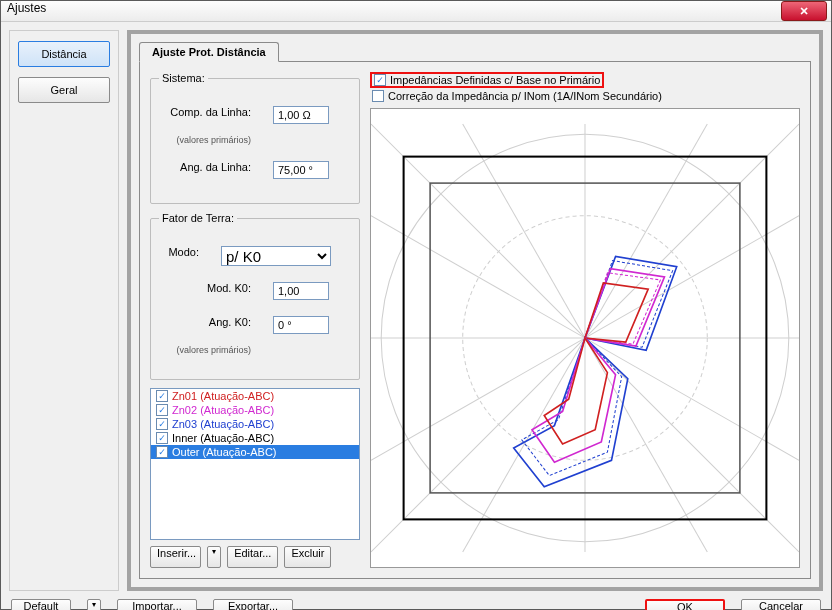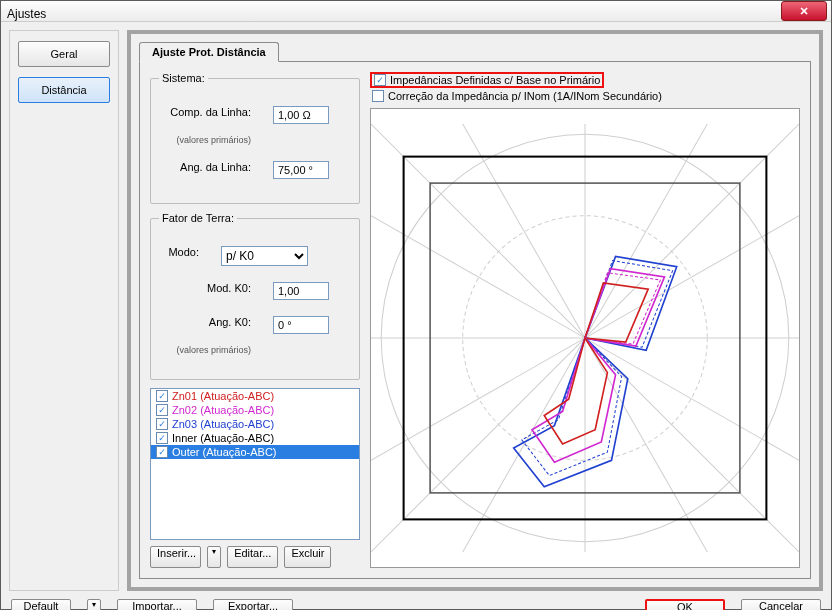--- a/index.html
+++ b/index.html
@@ -16,21 +16,21 @@
     border: 1px solid #5a5a5a;
     background: #f0f0f0;
     display: flex;
     flex-direction: column;
   }
   .titlebar {
     height: 24px;
     background: linear-gradient(#fdfdfd, #ececec);
     border-bottom: 1px solid #ccc;
     display: flex;
-    align-items: flex-end;
+    align-items: flex-start;
     padding: 0 0 0 6px;
   }
   .titlebar-title { flex: 1; font-size: 12px; }
   .close-btn {
     width: 46px; height: 20px;
     background: linear-gradient(#e67, #c8102e);
     border: 1px solid #8a1a1a;
     border-radius: 3px;
     margin-right: 4px;
     display: flex; align-items: center; justify-content: center;
@@ -100,24 +100,24 @@
   .lbl { width: 92px; text-align: right; font-size: 11px; }
   .sublbl { width: 92px; text-align: right; font-size: 9px; color: #555; margin-top:-3px;}
   .inp {
     width: 56px; height: 18px;
     border: 1px solid #7a9ac0;
     background: #fff;
     padding: 0 4px;
     font-size: 11px;
   }
   .sel {
-    width: 87px; height: 20px;
+    width: 110px; height: 20px;
     border: 1px solid #7a9ac0;
     background: #fff;
-    font-size: 12px;
+    font-size: 15px;
   }
   .cb { display: flex; align-items: center; gap: 4px; font-size: 11px; }
   .zone-list {
     border: 1px solid #7a9ac0;
     background: #fff;
     height: 152px;
     overflow: auto;
   }
   .zone-item {
     display: flex; align-items: center; gap: 4px;
@@ -171,22 +171,22 @@
   <div class="titlebar">
     <span class="titlebar-title">Ajustes</span>
     <div class="close-btn">
       <span>✕</span>
     </div>
   </div>
 
   <div class="content">
 
     <div class="left-col">
+      <div class="nav-btn active">Distância</div>
       <div class="nav-btn">Geral</div>
-      <div class="nav-btn active">Distância</div>
     </div>
 
     <div class="right-col">
       <div class="tab-row">
         <div class="tab">Ajuste Prot. Distância</div>
       </div>
       <div class="panel-body">
 
         <div class="form-col">
 

